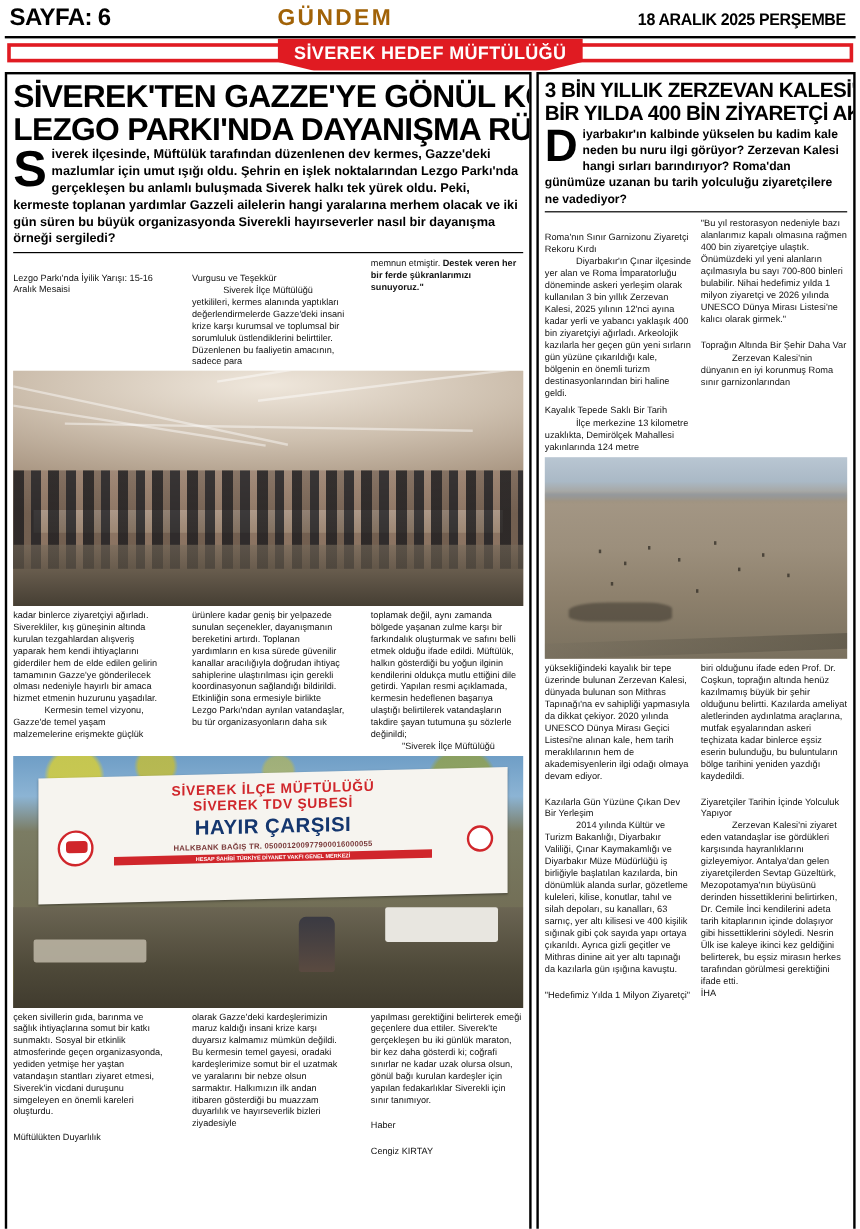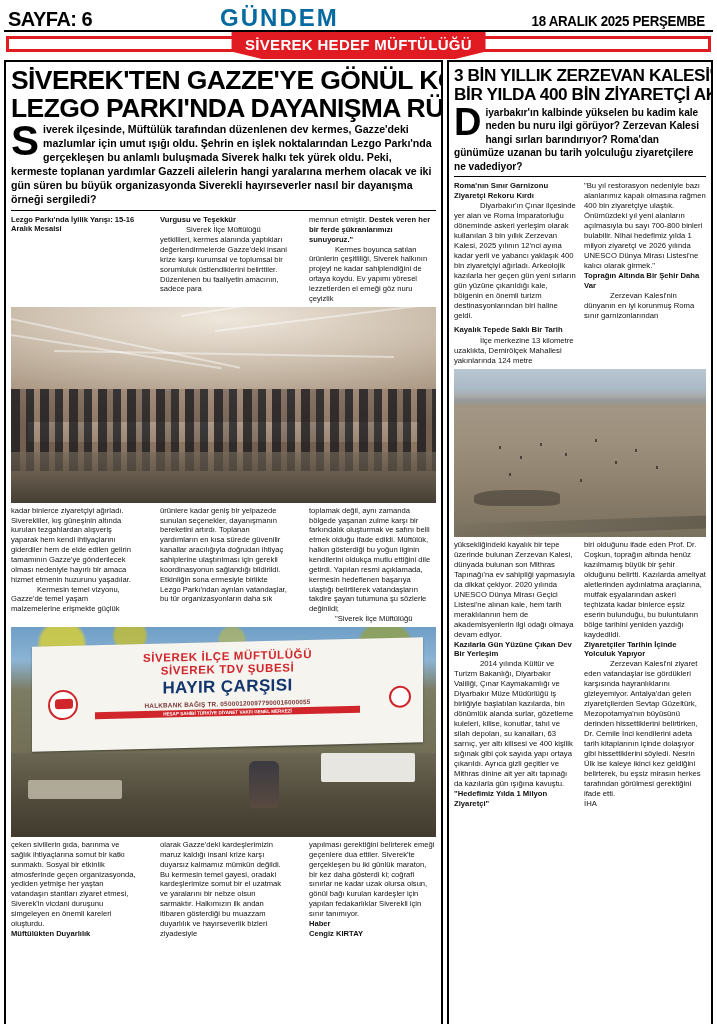--- a/index.html
+++ b/index.html
@@ -20,22 +20,22 @@
   .masthead {
     display: flex; align-items: baseline; justify-content: space-between;
     padding: 4px 8px 20px 8px;
     height: 30px;
   }
   .masthead-page {
     font-weight: bold; font-size: 20px; letter-spacing: -0.5px;
     color: #000;
   }
   .masthead-section {
-    font-weight: bold; font-size: 24px; letter-spacing: 2px;
-    color: #0369a1;
+    font-weight: bold; font-size: 19px; letter-spacing: 2px;
+    color: #a16207;
     position: relative; left: -30px;
   }
   .masthead-date {
     font-weight: bold; font-size: 14px; letter-spacing: -0.3px;
     color: #000;
     transform: scaleX(0.95);
   }
 
   
   .banner-wrap {
@@ -142,23 +142,23 @@
     flex: 1;
     font-size: 7.6px;
     line-height: 1.30;
     color: #111;
     text-align: left;
   }
   .col.rcol { font-size: 7.7px; line-height: 1.30; }
   .col p { margin: 0 0 0 0; }
   .col p.indent { text-indent: 26px; }
   .sub {
-    font-weight: bold;
+    font-weight: normal;
     display: block;
-    margin: 0 0 1px 0;
+    margin: 12px 0 1px 0;
     line-height: 1.22;
   }
   .sub.spaced { margin-top: 4px; }
   b.inline { font-weight: bold; }
 
   
   .photo {
     width: 100%;
     position: relative;
     overflow: hidden;
@@ -329,21 +329,20 @@
         <div class="cols3">
           <div class="col">
             <span class="sub">Lezgo Parkı'nda İyilik Yarışı: 15-16 Aralık Mesaisi</span>
           </div>
           <div class="col">
             <span class="sub">Vurgusu ve Teşekkür</span>
             <p class="indent">Siverek İlçe Müftülüğü yetkilileri, kermes alanında yaptıkları değerlendirmelerde Gazze'deki insani krize karşı kurumsal ve toplumsal bir sorumluluk üstlendiklerini belirttiler. Düzenlenen bu faaliyetin amacının, sadece para</p>
           </div>
           <div class="col">
             <p><span>memnun etmiştir. </span><b class="inline">Destek veren her bir ferde şükranlarımızı sunuyoruz."</b></p>
-            <p class="indent">Kermes boyunca satılan ürünlerin çeşitliliği, Siverek halkının projeyi ne kadar sahiplendiğini de ortaya koydu. Ev yapımı yöresel lezzetlerden el emeği göz nuru çeyizlik</p>
           </div>
         </div>
 
         <div class="photo photo-1 p1">
           <div class="tent-bar" style="top:6%;left:0;width:55%;transform:rotate(12deg);"></div>
           <div class="tent-bar" style="top:4%;left:40%;width:62%;transform:rotate(-9deg);"></div>
           <div class="tent-bar" style="top:14%;left:0;width:50%;transform:rotate(9deg);"></div>
           <div class="tent-bar" style="top:12%;left:48%;width:55%;transform:rotate(-7deg);"></div>
           <div class="tent-bar" style="top:22%;left:10%;width:80%;transform:rotate(1deg);"></div>
           <div class="stall"></div>

